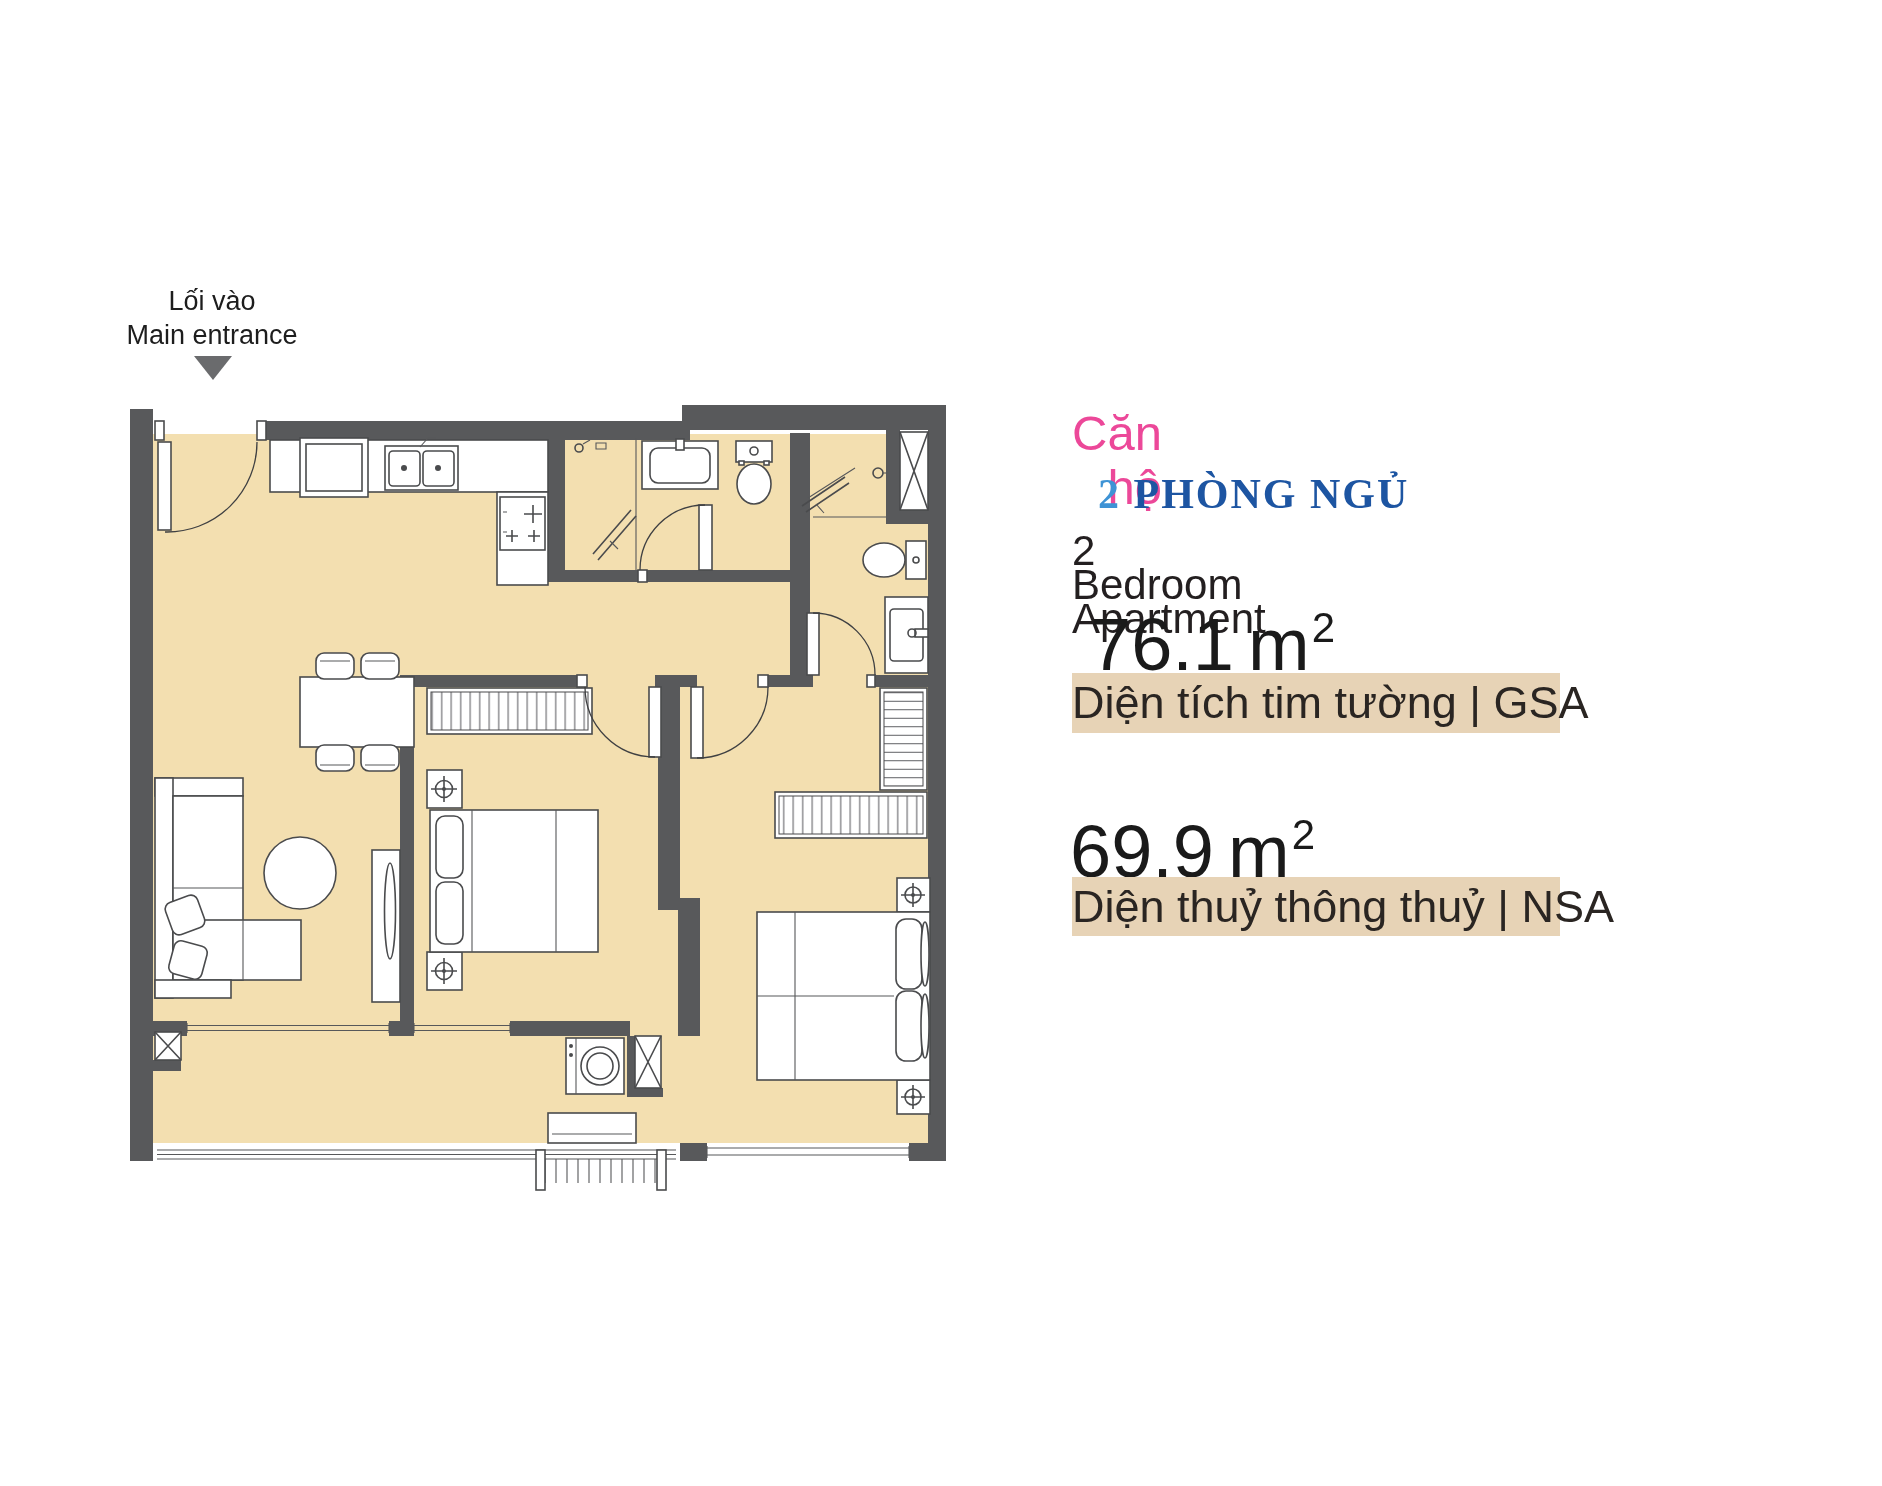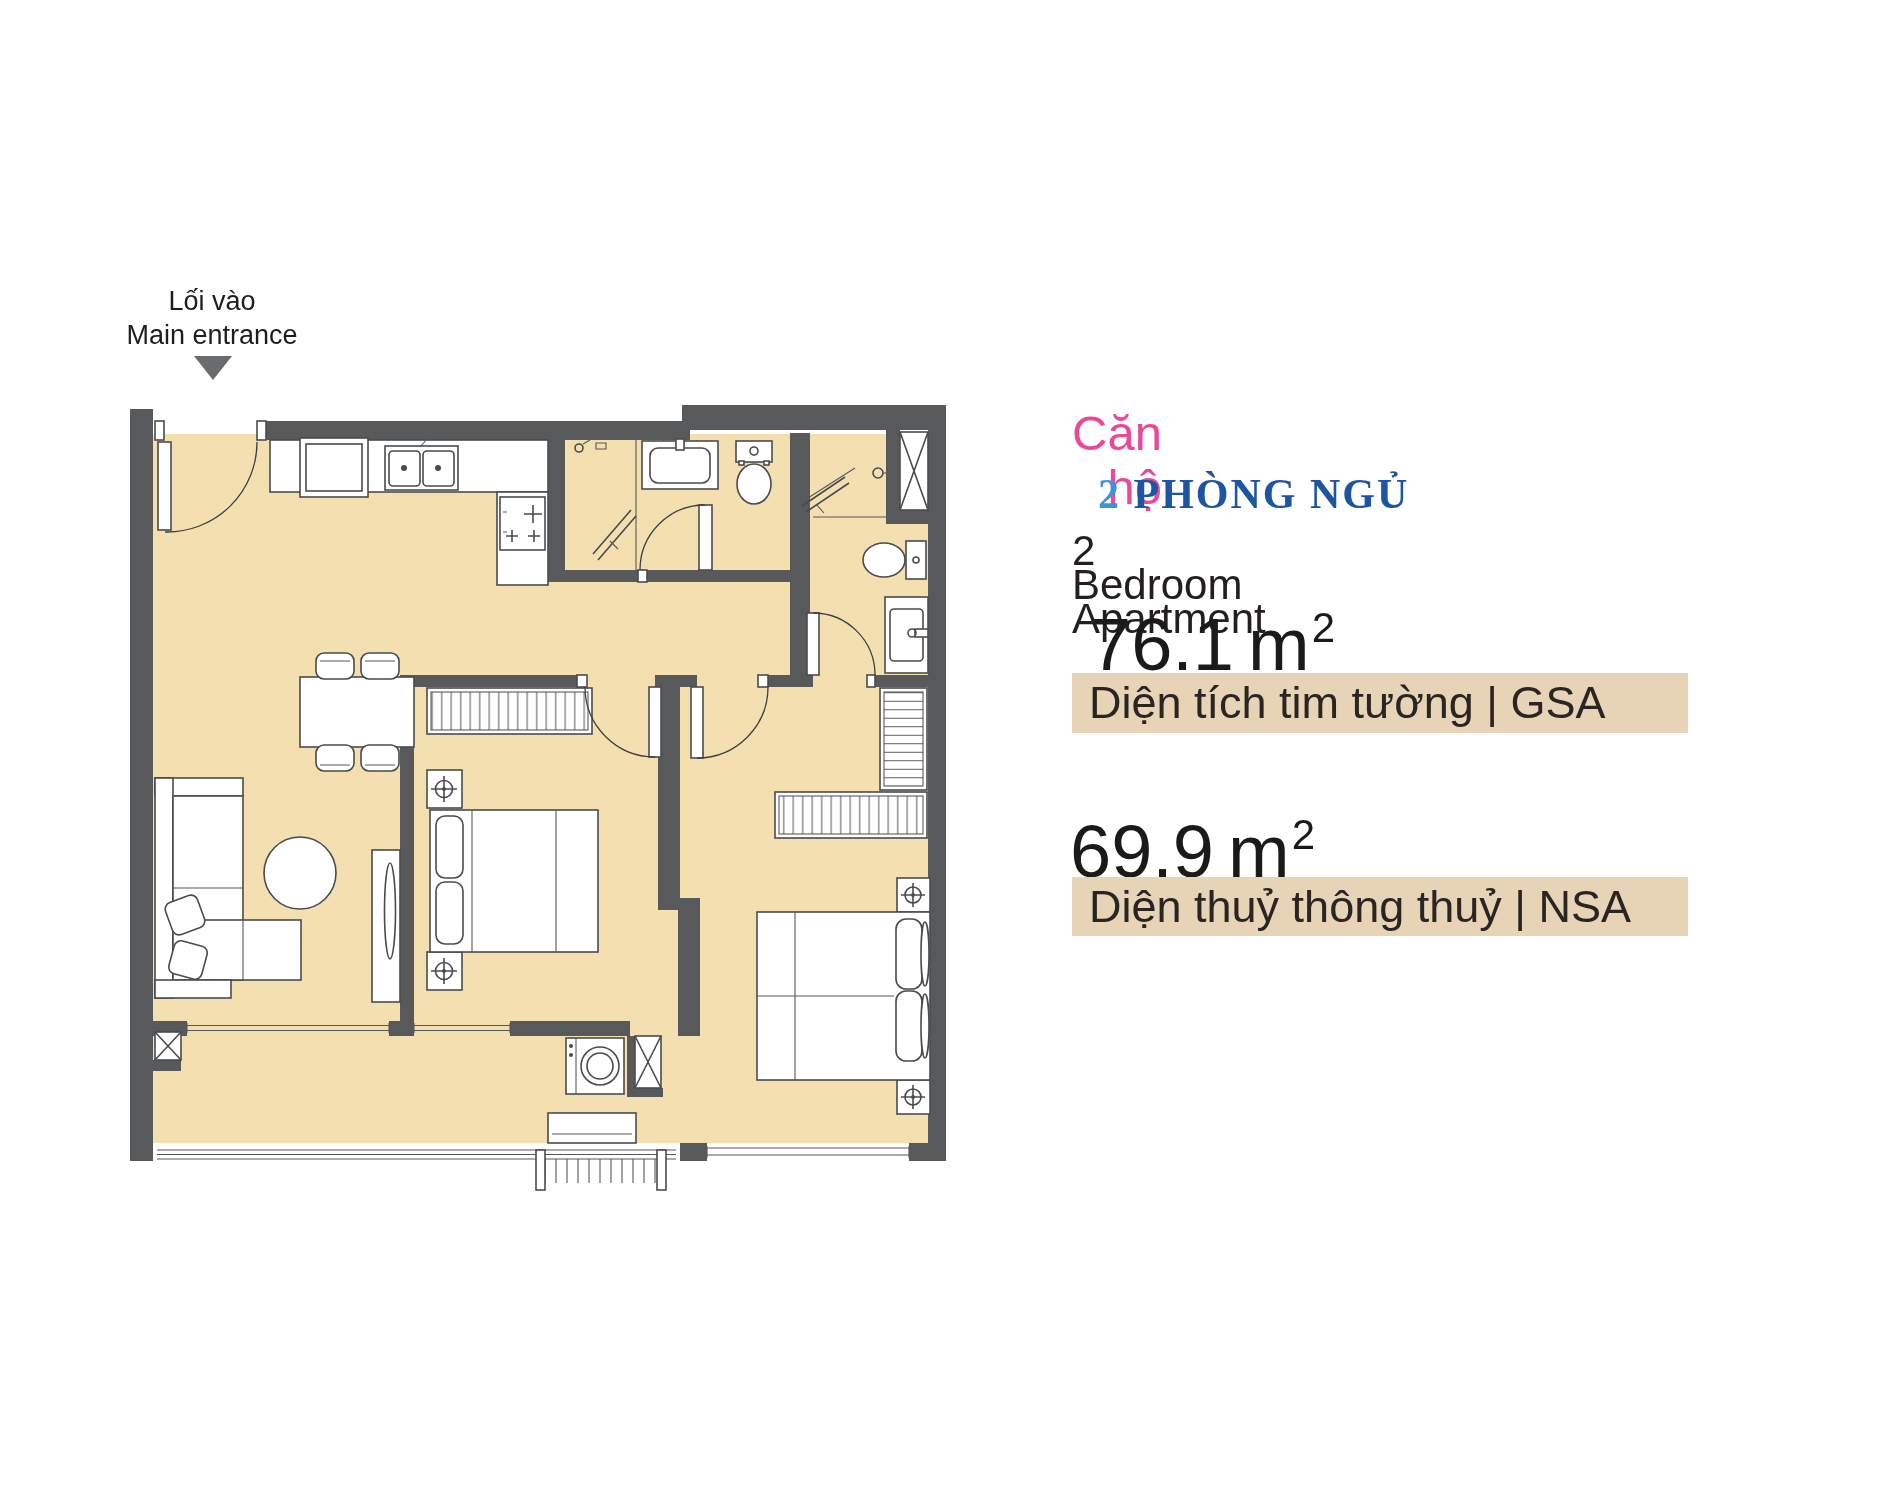--- a/index.html
+++ b/index.html
@@ -32,22 +32,22 @@
   .heading{position:absolute;left:1098px;top:461px;font-family:"Liberation Serif","DejaVu Serif",serif;
     font-weight:bold;font-size:42px;line-height:66px;letter-spacing:2px;white-space:nowrap;}
   .heading .num{color:var(--accent-blue-light);}
   .heading .rest{color:var(--accent-blue-dark);}
   .subtitle{position:absolute;left:1072px;top:534px;font-size:42px;line-height:34px;color:var(--text-dark);}
   .area-value{position:absolute;left:1070px;font-size:74px;line-height:80px;color:#1a1a1a;white-space:nowrap;}
   .area-value .unit{margin-left:14px;}
   .area-value sup{font-size:42px;vertical-align:28px;margin-left:2px;}
   #gsa-value{top:588px;margin-left:20px;}
   #nsa-value{top:795px;text-align:center;}
-  .band{position:absolute;left:1072px;width:616px;height:60px;background:var(--band-bg);
-    font-size:45px;line-height:60px;color:#2A2522;padding-left:17px;box-sizing:border-box;white-space:nowrap;}
+  .band{position:absolute;left:1072px;width:488px;height:60px;background:var(--band-bg);
+    font-size:45px;line-height:60px;color:#2A2522;box-sizing:border-box;white-space:nowrap;}
   #gsa-band{top:673px;}
   #nsa-band{top:877px;height:59px;line-height:59px;}
 </style>
 </head>
 <body>
 
 <div id="stage">
 
   <svg id="plan-svg" width="1882" height="1486" viewBox="0 0 1882 1486" xmlns="http://www.w3.org/2000/svg">
     <defs>

